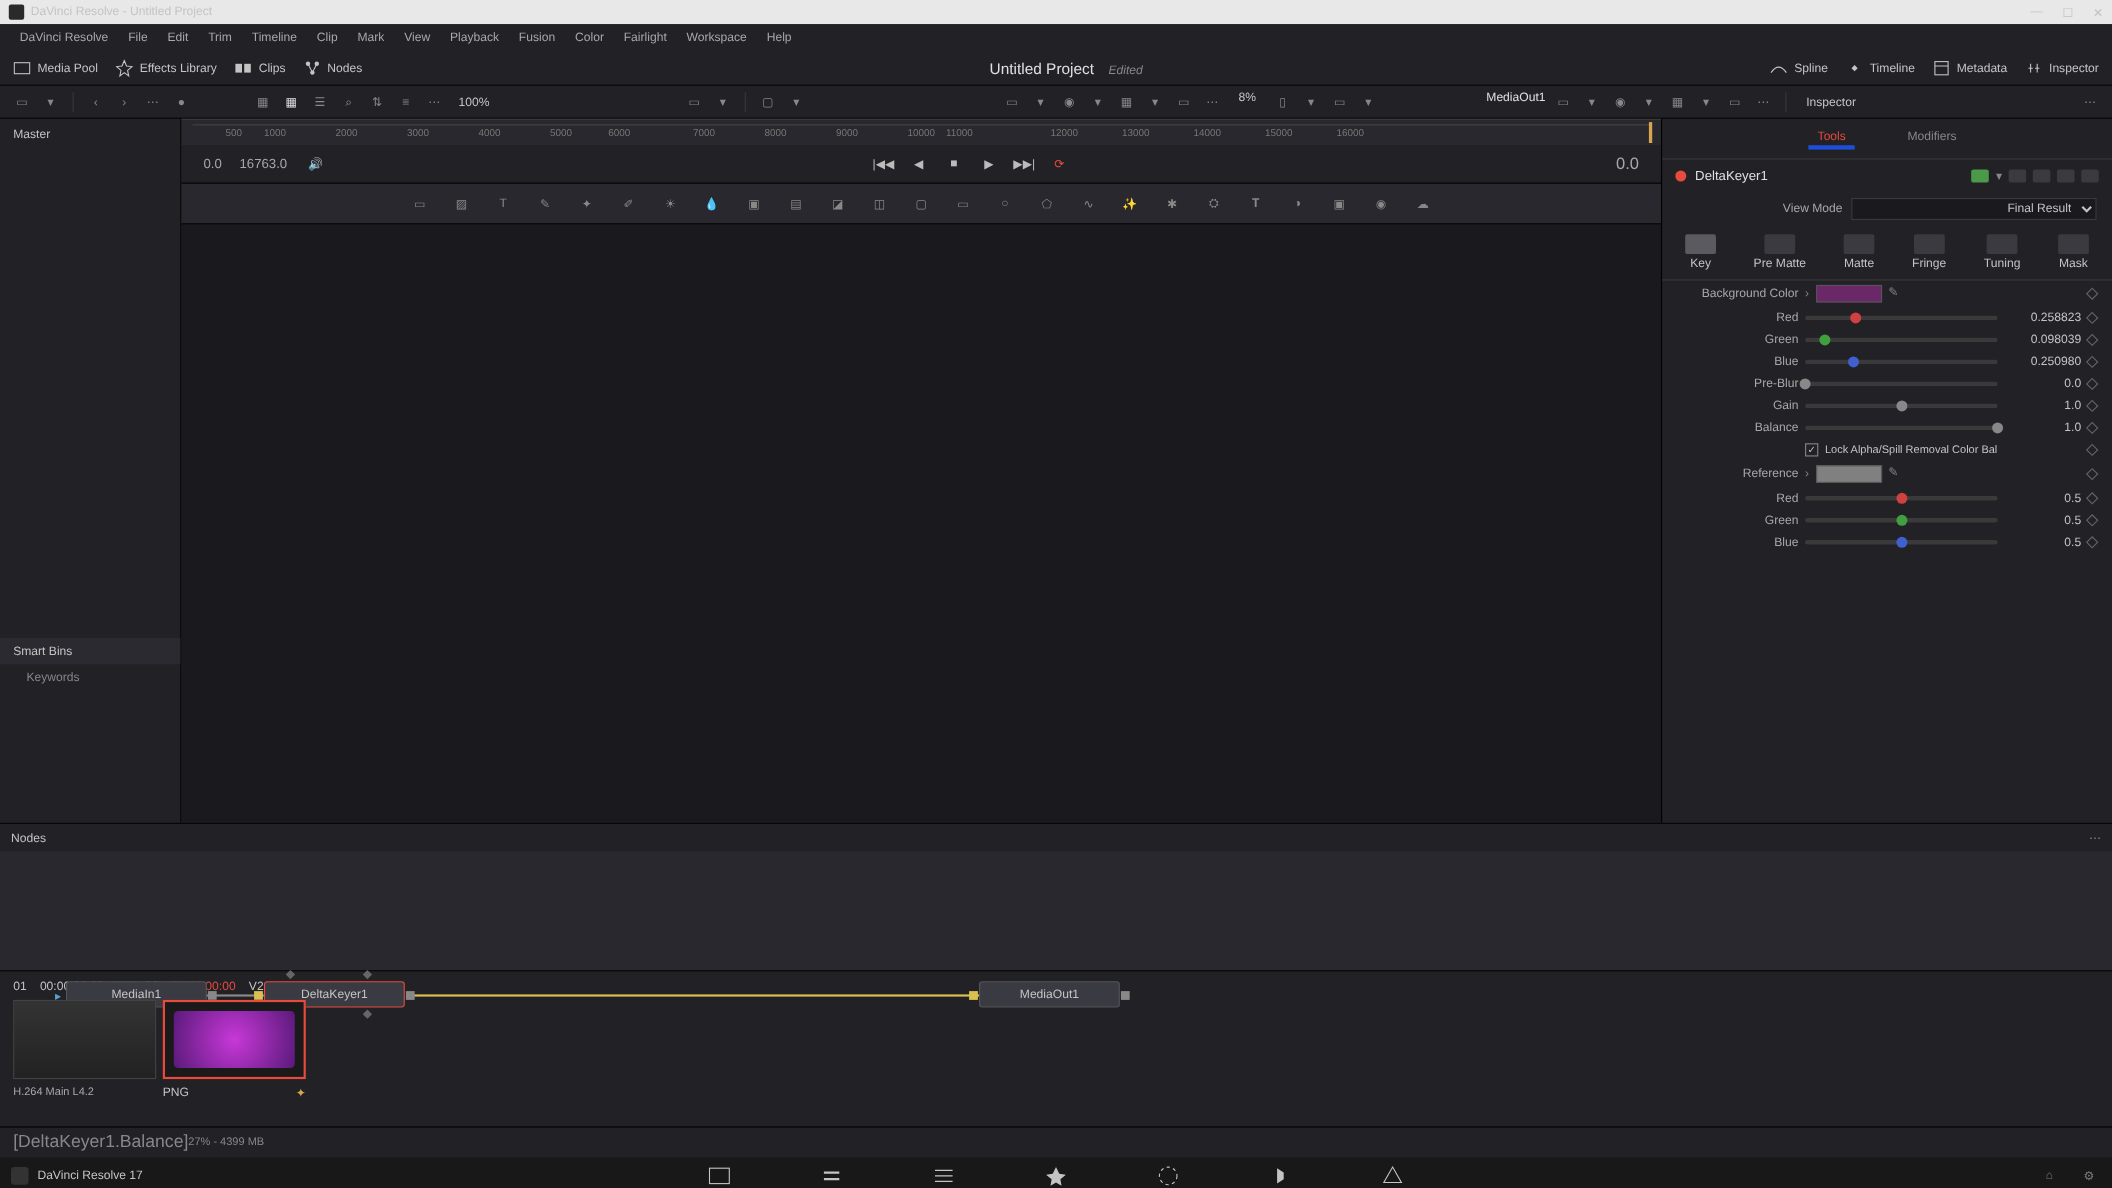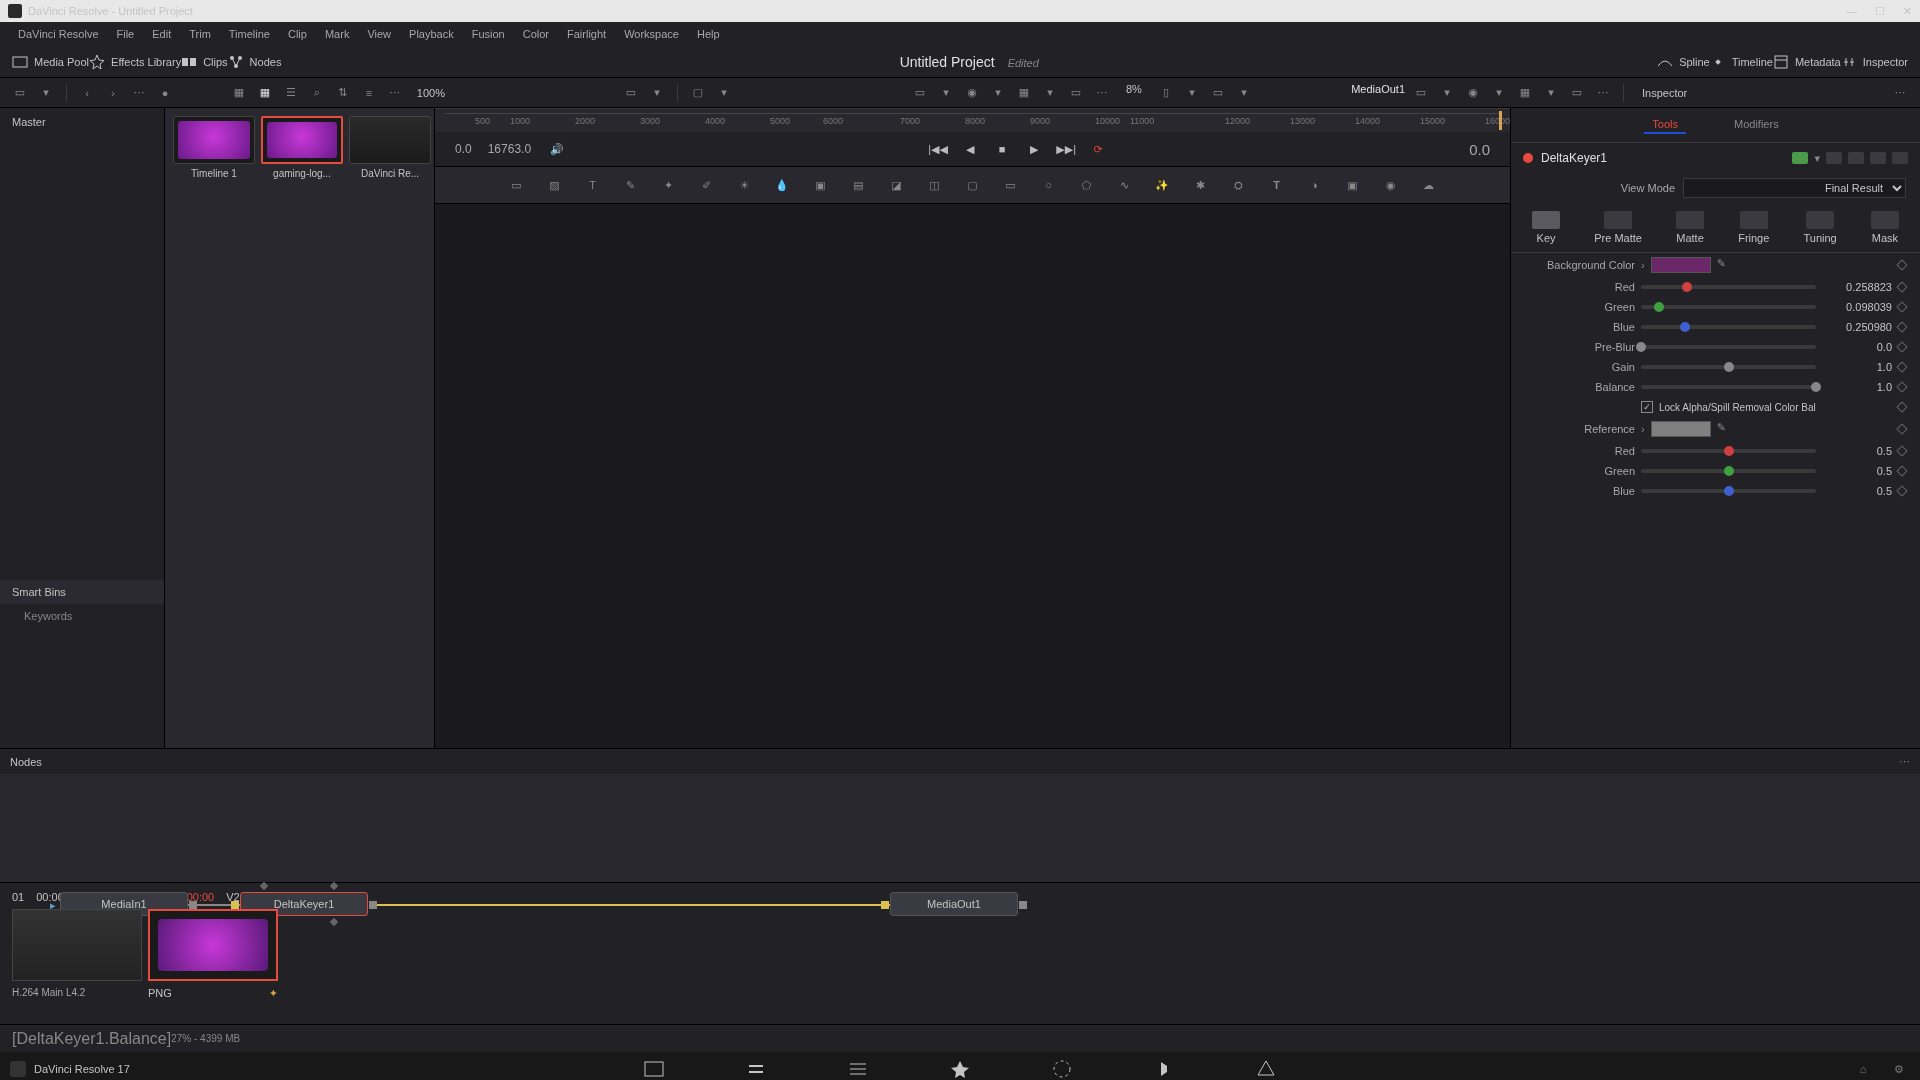--- a/index.html
+++ b/index.html
@@ -4,21 +4,21 @@
 <style>
 *{margin:0;padding:0;box-sizing:border-box;font-family:-apple-system,BlinkMacSystemFont,'Segoe UI',Arial,sans-serif;font-size:11px;color:#c4c4c4;user-select:none}
 body{background:#28282e;overflow:hidden;width:1920px;height:1080px;position:relative}
 .titlebar{height:22px;background:#e8e8e8;display:flex;align-items:center;padding:0 8px;color:#333}
 .titlebar-icon{width:14px;height:14px;background:#2a2a2a;border-radius:2px;margin-right:6px}
 .titlebar-controls{margin-left:auto;display:flex;gap:18px;color:#555}
 .titlebar-controls span{cursor:pointer}
 .menubar{height:24px;background:#212126;display:flex;align-items:center;padding:0 10px;gap:2px}
 .menubar span{padding:3px 8px;color:#a8a8a8;cursor:pointer}
 .topbar{height:32px;background:#212126;border-bottom:1px solid #000;display:flex;align-items:center;padding:0 12px}
-.top-left,.top-right{display:flex;align-items:center;}
+.top-left,.top-right{display:flex;align-items:center;gap:16px}
 .top-center{flex:1;text-align:center}
 .proj-title{font-size:14px;color:#e0e0e0;font-weight:500}
 .proj-edited{color:#888;font-style:italic;margin-left:10px}
 .top-btn{display:flex;align-items:center;gap:6px;cursor:pointer;color:#a8a8a8}
 .top-btn svg{width:16px;height:16px}
 .secondbar{height:30px;background:#212126;border-bottom:1px solid #000;display:flex;align-items:center;padding:0 10px}
 .sb-left,.sb-center,.sb-right{display:flex;align-items:center;gap:6px}
 .sb-center{flex:1;justify-content:center}
 .sb-right{justify-content:flex-end}
 .sb-icon{width:20px;height:20px;display:flex;align-items:center;justify-content:center;cursor:pointer;color:#888}
@@ -48,21 +48,21 @@
 .transport{height:34px;background:#212126;display:flex;align-items:center;padding:0 20px;gap:16px}
 .tc{color:#a8a8a8;font-size:12px}
 .transport-center{flex:1;display:flex;justify-content:center;gap:12px;align-items:center}
 .tbtn{width:20px;height:20px;cursor:pointer;display:flex;align-items:center;justify-content:center;color:#bbb}
 .tbtn.loop{color:#e64b3d}
 .toolbar{height:38px;background:#28282e;border-top:1px solid #000;border-bottom:1px solid #000;display:flex;align-items:center;justify-content:center;gap:14px}
 .tool-ic{width:24px;height:24px;display:flex;align-items:center;justify-content:center;cursor:pointer;color:#888}
 .inspector{width:410px;background:#212126;border-left:1px solid #000;display:flex;flex-direction:column}
 .insp-tabs{display:flex;justify-content:center;gap:40px;padding:8px;border-bottom:1px solid #3a3a3a}
 .insp-tab{color:#888;cursor:pointer;padding:2px 8px}
-.insp-tab.active{color:#e64b3d;border-bottom:2px solid #1d4ed8}
+.insp-tab.active{color:#e64b3d;border-bottom:4px solid #1d4ed8}
 .node-hdr{display:flex;align-items:center;padding:8px 12px;gap:8px}
 .node-dot{width:10px;height:10px;border-radius:50%;background:#e64b3d}
 .node-name{color:#e0e0e0;font-size:12px}
 .node-badges{margin-left:auto;display:flex;gap:6px;align-items:center}
 .badge{width:16px;height:12px;background:#3a3a40;border-radius:2px}
 .badge.green{background:#4a9a4a}
 .insp-row{display:flex;align-items:center;padding:5px 14px;gap:8px}
 .insp-label{width:150px;text-align:right;color:#a8a8a8;font-size:11px}
 .insp-input{flex:1;background:#1a1a1e;border:1px solid #3a3a3a;padding:2px 6px;color:#c4c4c4;font-size:11px;text-align:right}
 .key-tabs{display:flex;justify-content:space-around;padding:8px 4px;border-bottom:1px solid #3a3a3a}
@@ -263,38 +263,20 @@
 
 <div class="main">
   <div class="left-panel">
     <div class="master-hdr">Master</div>
     <div class="smartbins">
       <div class="smartbins-hdr">Smart Bins</div>
       <div class="smartbins-item">Keywords</div>
     </div>
   </div>
 
-  <div class="media-panel">
-    <div class="thumb">
-      <div class="thumb-img">
-          <div class="logo-mini"></div>
-        </div>
-      <div class="thumb-label">Timeline 1</div>
-    </div>
-    <div class="thumb selected">
-      <div class="thumb-img">
-          <div class="logo-mini"></div>
-        </div>
-      <div class="thumb-label">gaming-log...</div>
-    </div>
-    <div class="thumb">
-      <div class="thumb-img" style="background:linear-gradient(#2a2a2a,#1a1a1a)"></div>
-      <div class="thumb-label">DaVinci Re...</div>
-    </div>
-  </div>
 
   <div class="viewer">
     <div class="ruler">
       <div class="ruler-line"></div>
       <span class="ruler-tick" style="left:40px">500</span>
       <span class="ruler-tick" style="left:75px">1000</span>
       <span class="ruler-tick" style="left:140px">2000</span>
       <span class="ruler-tick" style="left:205px">3000</span>
       <span class="ruler-tick" style="left:270px">4000</span>
       <span class="ruler-tick" style="left:335px">5000</span>

